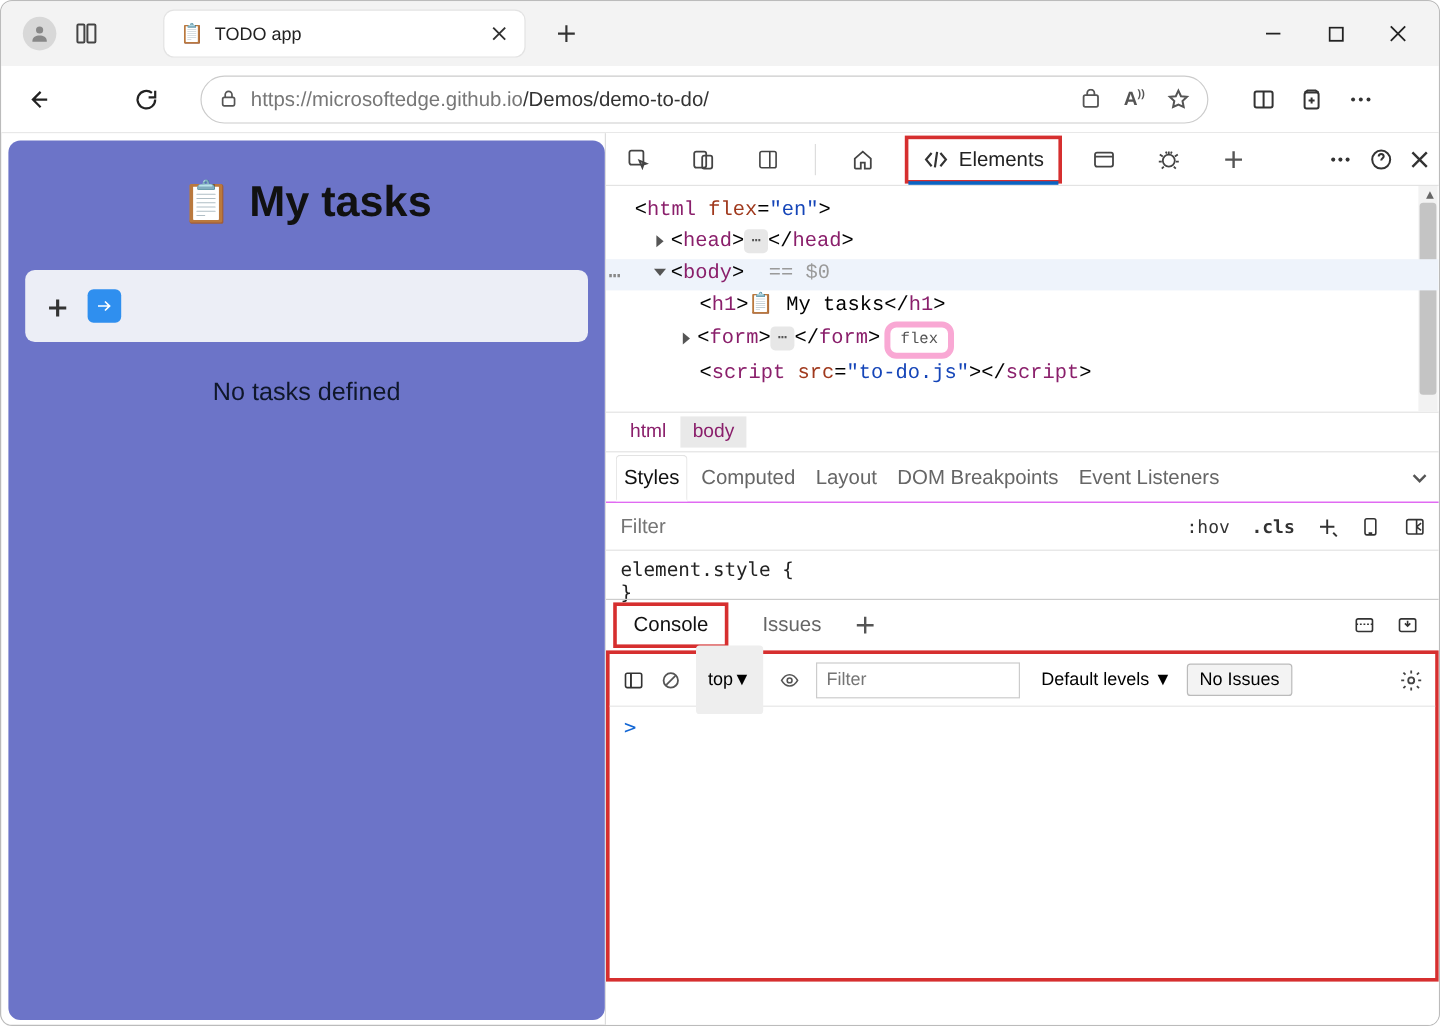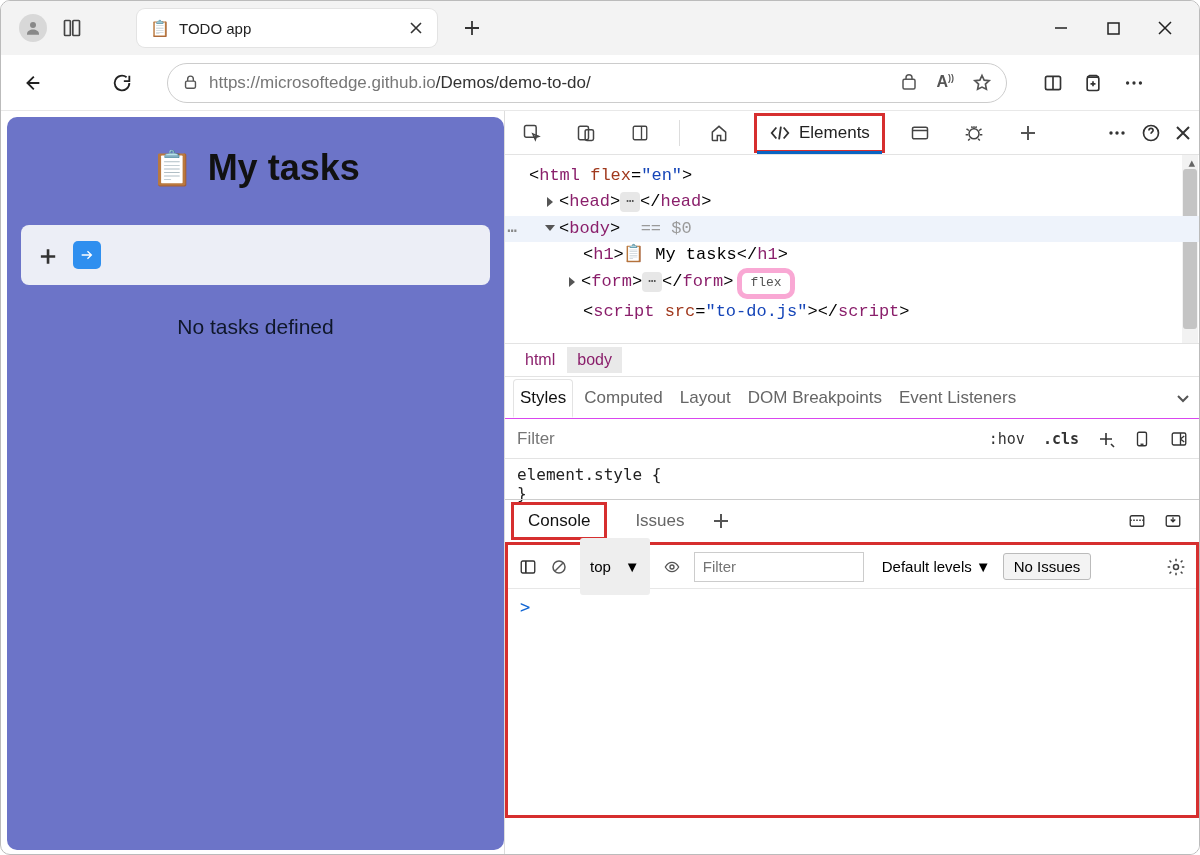--- a/index.html
+++ b/index.html
@@ -137,21 +137,21 @@
   .drawer-tab.active { color:#111; border:3px solid #d62f2f;}
   .drawer-right { margin-left:auto; display:flex; gap:16px; padding-right:10px;}
   .console-area {
     border:3px solid #d62f2f; border-top-width:3px; height:276px;
     display:flex; flex-direction:column;
   }
   .console-toolbar {
     height:44px; display:flex; align-items:center; gap:12px; padding:0 10px;
     border-bottom:1px solid #e7e7e7;
   }
-  .ctx-select { background:#eee; padding:20px 10px; border-radius:3px; font-size:15px; display:flex; gap:14px; align-items:flex-end;}
+  .ctx-select { background:#eee; padding:20px 10px; border-radius:3px; font-size:15px; display:flex; gap:0; align-items:flex-end;}
   .console-toolbar input { height:30px; width:170px; border:1px solid #ccc; padding:0 8px; font-size:15px; outline:none;}
   .lvls { font-size:15px; display:flex; align-items:center; gap:4px; margin-left:6px;}
   .issues-btn { border:1px solid #bbb; background:#f3f3f3; padding:4px 10px; font-size:15px; border-radius:3px;}
   .prompt { padding:8px 12px; color:#1266d4; font-family:Consolas, monospace; font-size:17px;}
   svg { display:block;}
 </style>
 </head>
 <body>
 
 <div class="titlebar">

